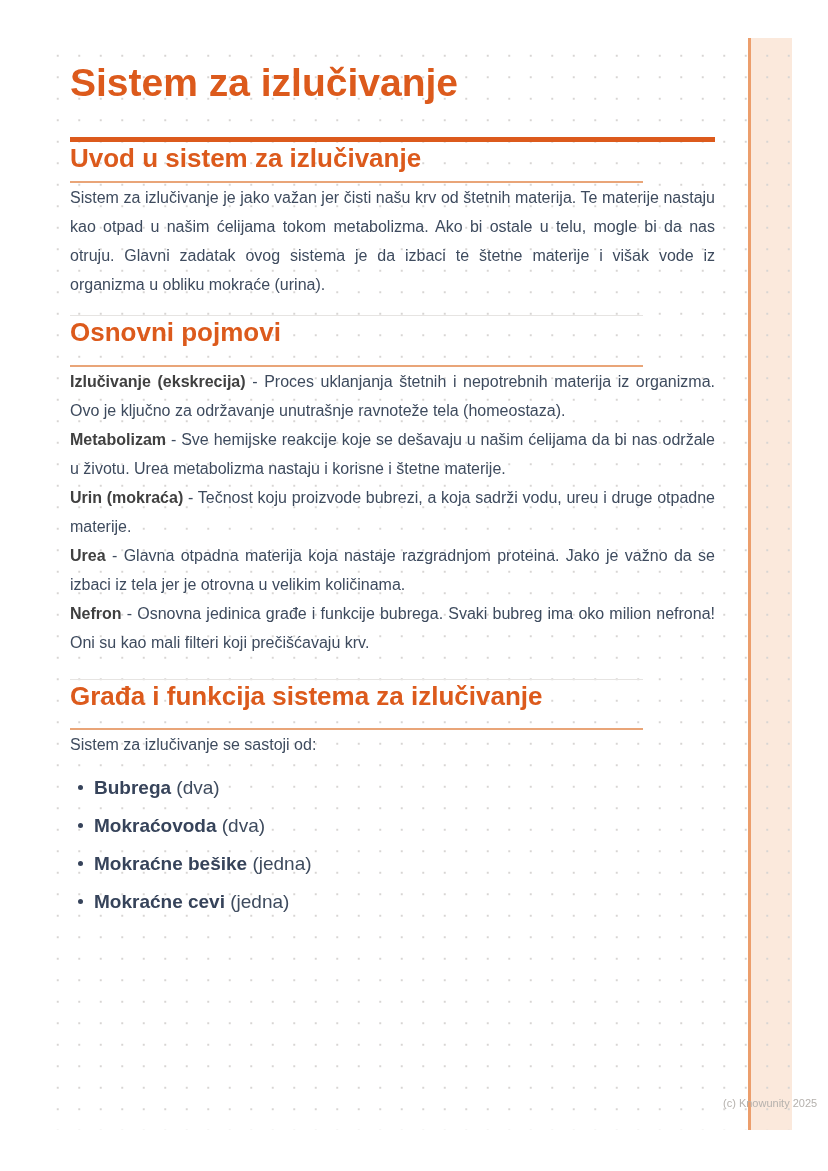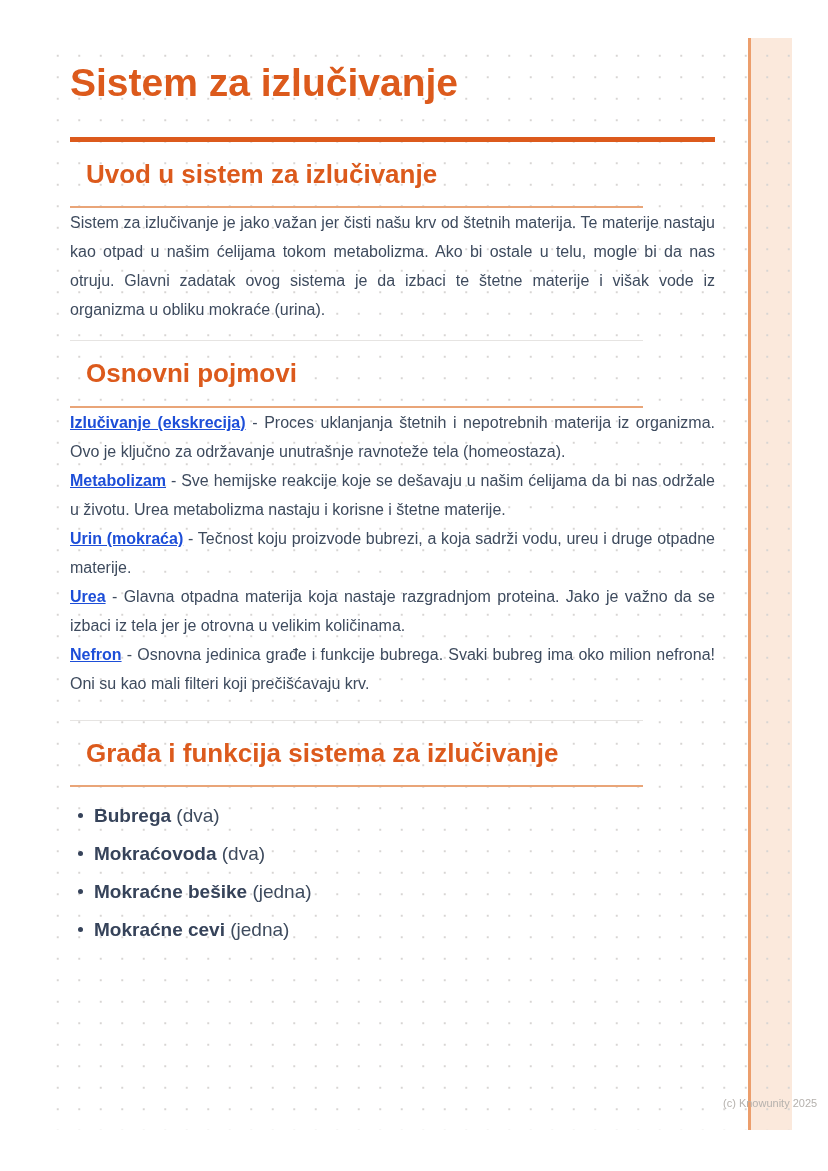--- a/index.html
+++ b/index.html
@@ -65,21 +65,21 @@
     color: #DC5A1C;
     letter-spacing: 0;
   }
   .title-rule {
     height: 5px;
     background: #DC5A1C;
     margin-top: 30px;
     width: 100%;
   }
   h2.section-heading {
-    margin: 16px;
+    margin: 0;
     font-size: 26px;
     line-height: 1.25;
     font-weight: 700;
     color: #DC5A1C;
   }
   .h2-uvod { margin-top: 40px; }
   .h2-osnovni { margin-top: 28px; }
   .h2-grada { margin-top: 28px; }
   .heading-rule {
     height: 2px;
@@ -93,22 +93,21 @@
     margin: 0;
     font-size: 16px;
     line-height: 29px;
     text-align: justify;
     color: #3E4B5E;
   }
   .para-uvod { margin-top: 18px; }
   .def-para { margin-top: 18px; }
   .def-para .term {
     font-weight: 700;
-    color: #1d4ed8;
-    text-decoration: underline;
+    color: #404040;
   }
   .def-para .italic-word { }
   .section-divider {
     height: 1px;
     background: #E6E4E2;
     width: 573px;
     border: none;
   }
   .divider-1 { margin: 16px 0 0 0; }
   .divider-2 { margin: 22px 0 0 0; }
@@ -183,20 +182,21 @@
 
     <p class="body-text def-para"><span class="term">Urea</span><span> - </span><span>Glavna otpadna materija koja nastaje razgradnjom proteina. Jako je važno da se izbaci iz tela jer je otrovna u velikim količinama.</span></p>
 
     <p class="body-text def-para"><span class="term">Nefron</span><span> - </span><span>Osnovna jedinica građe i funkcije bubrega. Svaki bubreg ima oko milion nefrona! Oni su kao mali filteri koji prečišćavaju krv.</span></p>
 
     <div class="section-divider divider-2"></div>
 
     <h2 class="section-heading h2-grada">Građa i funkcija sistema za izlučivanje</h2>
     <div class="heading-rule wide-gap"></div>
 
+    <p class="body-text grada-intro">Sistem za izlučivanje se sastoji od:</p>
 
     <ul class="parts-list">
       <li><span class="bullet-dot"></span><span class="term">Bubrega</span><span> (dva)</span></li>
       <li><span class="bullet-dot"></span><span class="term">Mokraćovoda</span><span> (dva)</span></li>
       <li><span class="bullet-dot"></span><span class="term">Mokraćne bešike</span><span> (jedna)</span></li>
       <li><span class="bullet-dot"></span><span class="term">Mokraćne cevi</span><span> (jedna)</span></li>
     </ul>
 
   </div>
 

